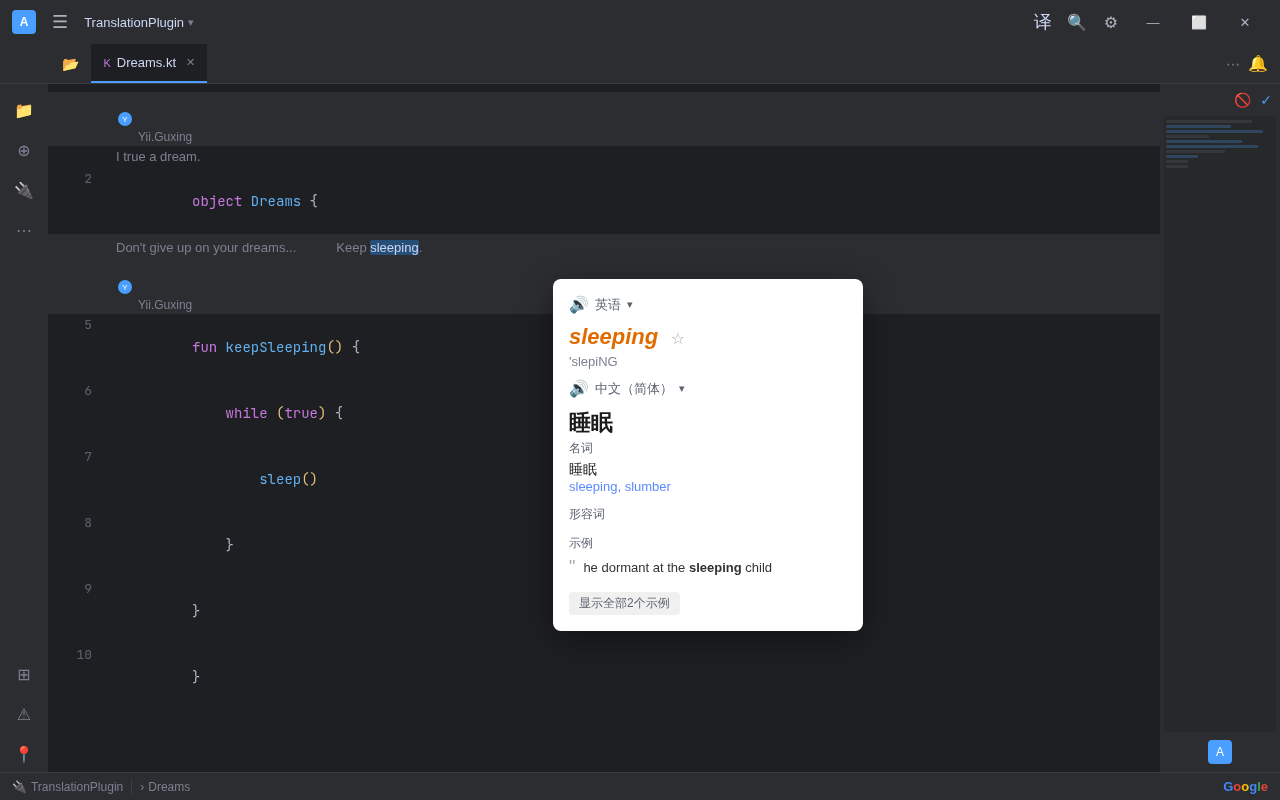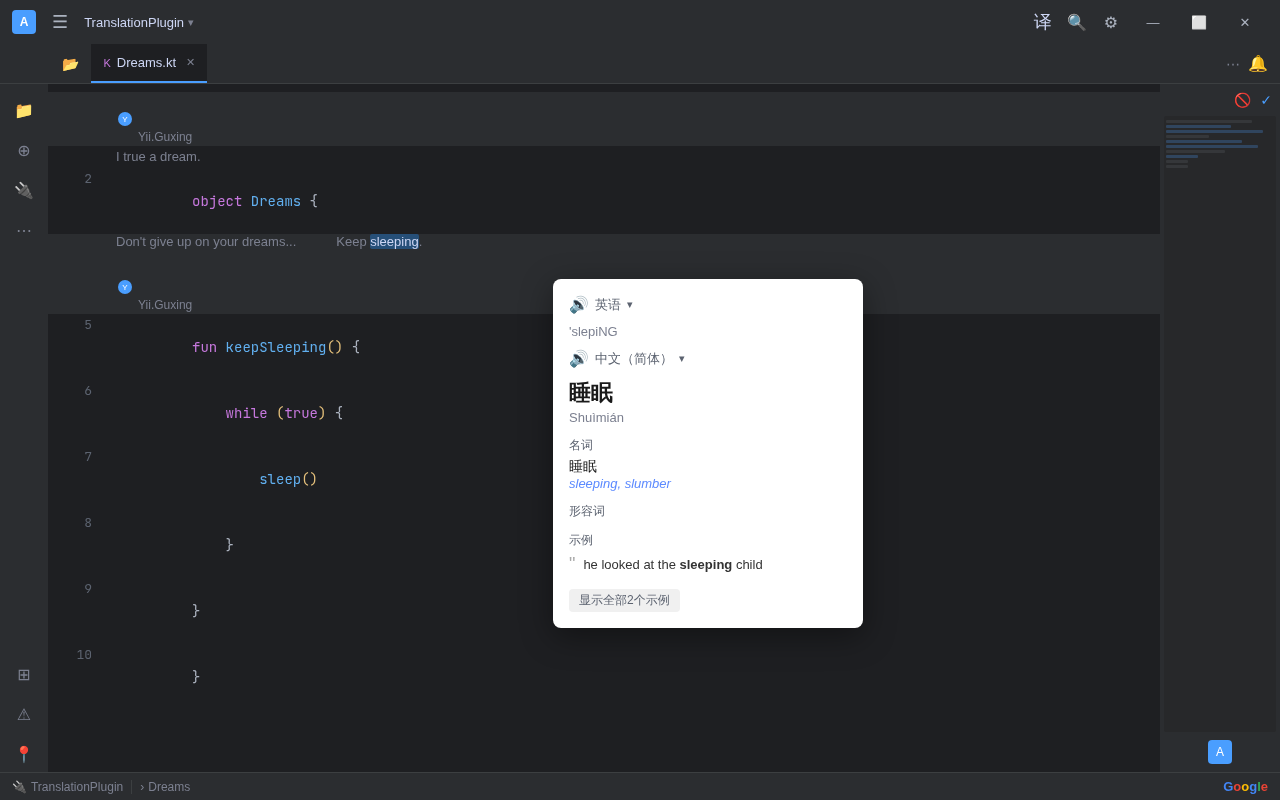--- a/index.html
+++ b/index.html
@@ -161,20 +161,21 @@
       padding-left: 68px;
       color: #7c8090;
       font-size: 13px;
       font-family: 'Segoe UI', sans-serif;
       line-height: 22px;
     }
 
     
     .suggestion-line {
       display: flex;
+      align-items: center;
       padding-left: 68px;
       min-height: 26px;
       background: #2b2d30;
     }
     .suggestion-text {
       color: #7c8090;
       font-size: 13px;
       font-family: 'Segoe UI', sans-serif;
     }
 
@@ -265,21 +266,21 @@
     .dict-main-word {
       font-size: 22px; font-weight: bold; color: #1a1a1a;
       margin-bottom: 2px;
     }
     .dict-pinyin { color: #7c8090; font-size: 13px; margin-bottom: 12px; }
     .dict-section-title {
       color: #5c6370; font-size: 12px; margin-bottom: 4px;
     }
     .dict-section-content { margin-bottom: 12px; }
     .dict-cn-word { color: #1a1a1a; font-size: 14px; display: block; }
-    .dict-en-words { color: #5c8aff; font-size: 13px; font-style: italic; display: block; }
+    .dict-en-words { color: #5c8aff; font-size: 13px; display: block; }
     .dict-example-section { margin-bottom: 8px; }
     .dict-example-title { color: #5c6370; font-size: 12px; margin-bottom: 6px; }
     .dict-example-row { display: flex; gap: 8px; align-items: flex-start; }
     .dict-quote { color: #aaa; font-size: 18px; line-height: 1; }
     .dict-example-text { font-size: 13px; color: #333; line-height: 1.5; }
     .dict-example-bold { font-weight: bold; }
     .dict-show-more {
       display: inline-block;
       background: #f0f0f0;
       border-radius: 4px;
@@ -453,54 +454,57 @@
     <div class="dict-popup">
 
       
       <div class="dict-lang-row">
         <span class="dict-speaker">🔊</span>
         <span class="dict-lang-label">英语</span>
         <span class="dict-lang-arrow">▾</span>
       </div>
 
       
+      <div>
+        <span class="dict-word">sleeping</span>
+        <span class="dict-star">☆</span>
+      </div>
 
       
       <div class="dict-phonetic">'slepiNG</div>
 
       
       <div class="dict-zh-row">
         <span class="dict-speaker">🔊</span>
         <span class="dict-zh-label">中文（简体）</span>
         <span class="dict-zh-arrow">▾</span>
       </div>
 
       
       <div class="dict-main-word">睡眠</div>
-      <div class="dict-pinyin">Shuìmián</div>
 
       
       <div class="dict-section-content">
         <div class="dict-section-title">名词</div>
         <span class="dict-cn-word">睡眠</span>
         <span class="dict-en-words">sleeping, slumber</span>
       </div>
 
       
       <div class="dict-section-content">
         <div class="dict-section-title">形容词</div>
       </div>
 
       
       <div class="dict-example-section">
         <div class="dict-example-title">示例</div>
         <div class="dict-example-row">
           <span class="dict-quote">"</span>
           <span class="dict-example-text">
-            <span>he looked at the </span><span class="dict-example-bold">sleeping</span><span> child</span>
+            <span>he dormant at the </span><span class="dict-example-bold">sleeping</span><span> child</span>
           </span>
         </div>
       </div>
 
       
       <div class="dict-show-more">显示全部2个示例</div>
 
     </div>
 
   </div>

